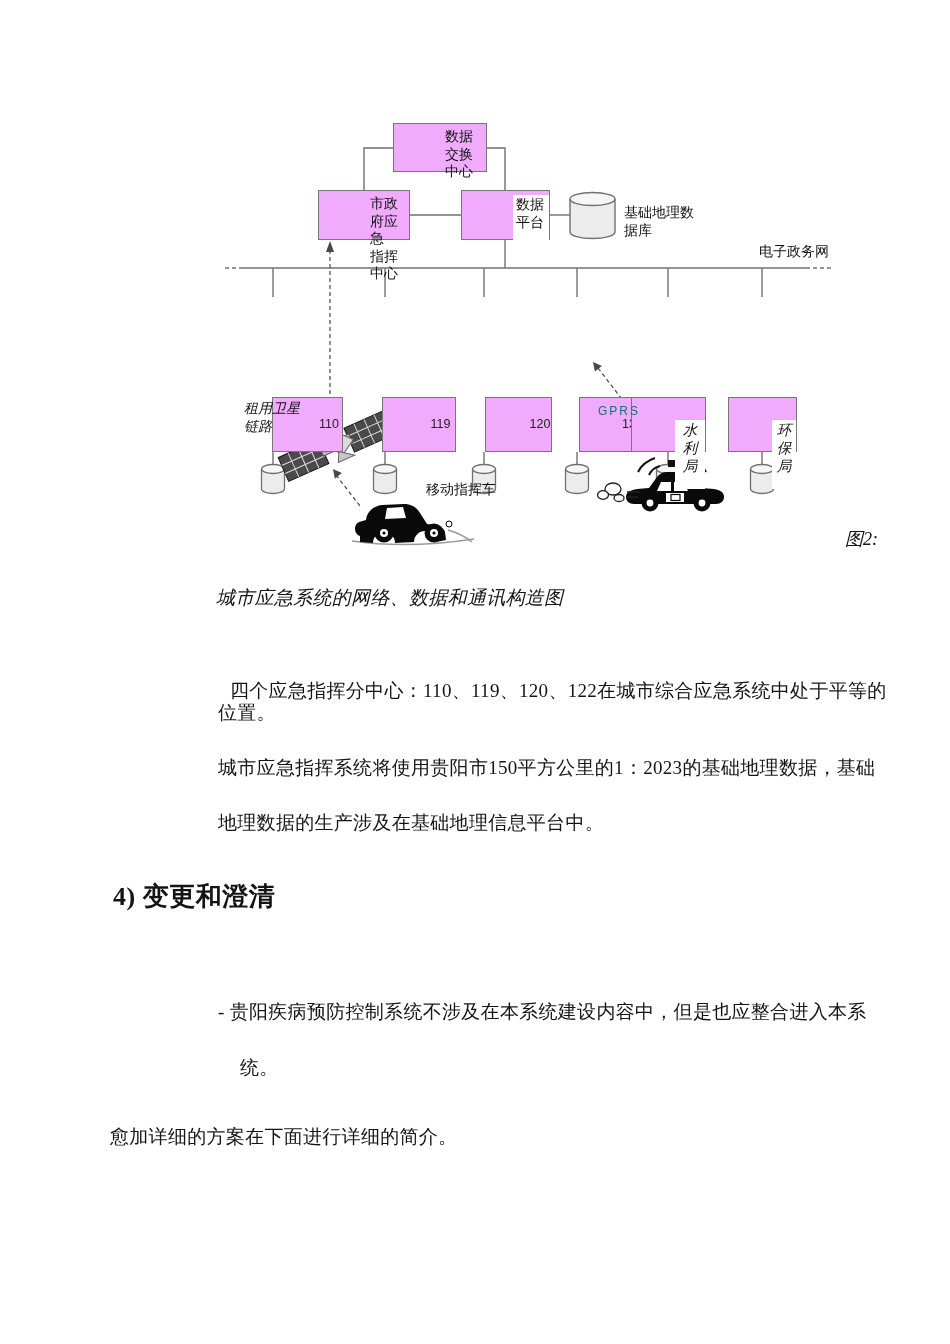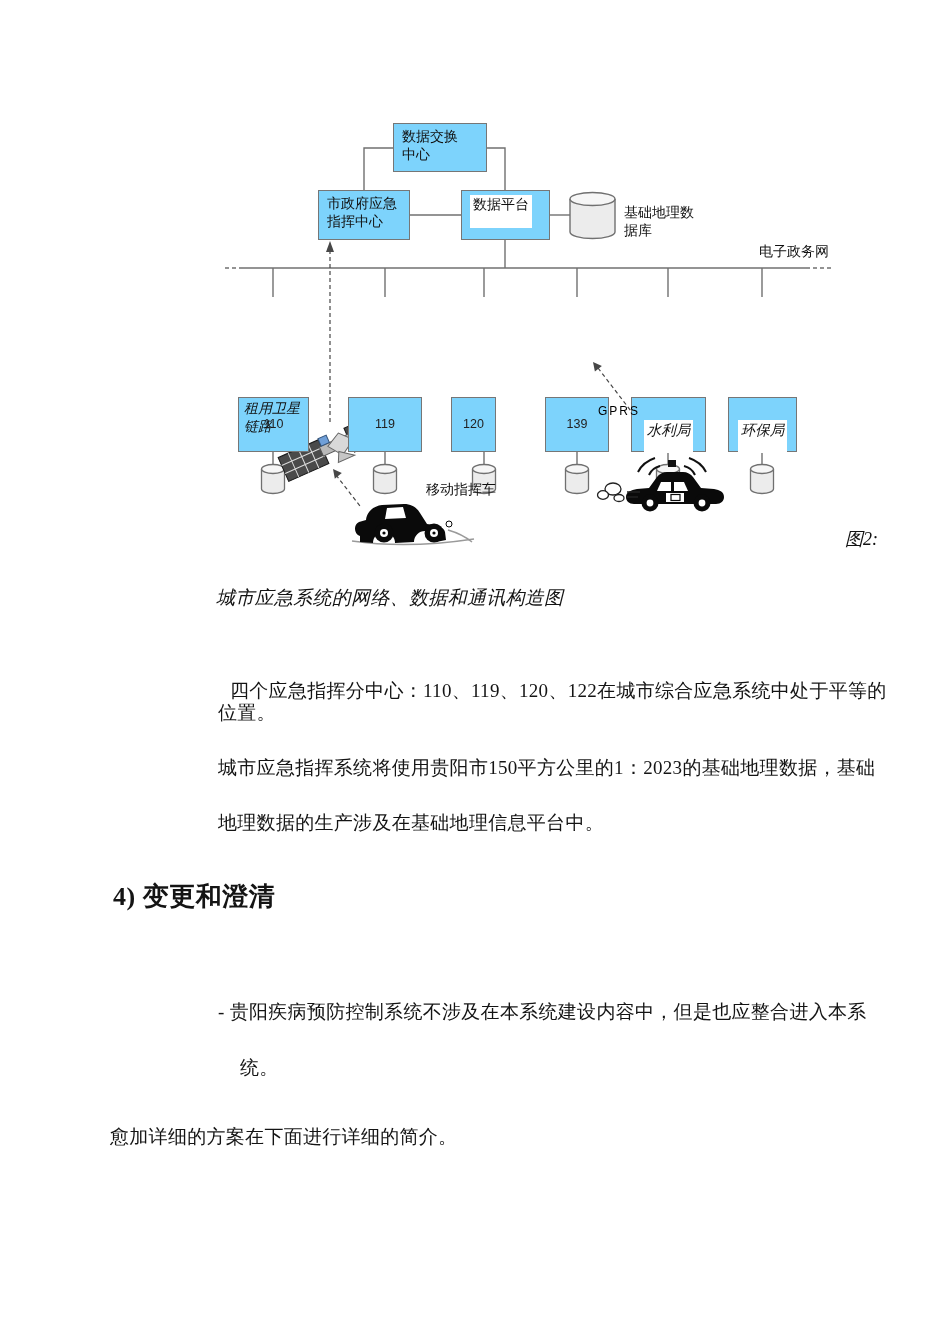--- a/index.html
+++ b/index.html
@@ -1,31 +1,31 @@
 <!DOCTYPE html>
 <html><head>
 <meta charset="utf-8">
 <style>
   html,body{margin:0;padding:0;background:#ffffff;}
   .page{position:relative;width:950px;height:1344px;background:#ffffff;overflow:hidden;
         font-family:"Liberation Serif","DejaVu Serif",serif;color:#141414;}
   
   .diagram{position:absolute;left:0;top:100px;width:950px;height:470px;}
   .diagram svg{position:absolute;left:0;top:0;}
-  .dbox{position:absolute;background:#7dd3fc;border:1px solid #767676;box-sizing:border-box;
-        font-size:14px;line-height:1.25;color:#111;}
+  .dbox{position:absolute;background:#f0abfc;border:1px solid #767676;box-sizing:border-box;
+        font-size:14px;line-height:1.25;color:#111;padding-left:43px;}
   .dbox .pad{display:block;padding:4px 0 0 8px;}
   .dbox .whitebg{background:#ffffff;display:inline-block;padding:1px 3px 14px 3px;}
   .numbox{display:flex;align-items:center;justify-content:center;
-        font-family:"Liberation Sans","DejaVu Sans",sans-serif;font-size:12.5px;color:#222;}
+        font-family:"Liberation Sans","DejaVu Sans",sans-serif;font-size:12.5px;color:#222;margin-left:34px;}
   .deptbox{text-align:center;font-size:14.5px;}
   .deptbox .whitebg{margin-top:22px;font-style:italic;}
   .dlabel{position:absolute;font-size:14px;line-height:1.3;color:#111;white-space:nowrap;}
   .gprs{font-family:"Liberation Sans","DejaVu Sans",sans-serif;font-size:12px;
-        letter-spacing:2px;color:#000000;}
+        letter-spacing:2px;color:#0f766e;}
   .fig2{font-style:italic;font-size:18px;}
   
   .tline{position:absolute;font-size:19px;white-space:nowrap;letter-spacing:0.3px;}
   .caption{font-style:italic;}
   .heading{position:absolute;font-size:26px;font-weight:bold;white-space:nowrap;letter-spacing:0.5px;}
 </style>
 </head>
 <body>
 
 <div class="page">
@@ -189,21 +189,21 @@
     <div class="dbox" style="left:461px;top:90px;width:89px;height:50px;">
       <span class="pad"><span class="whitebg">数据平台</span></span>
     </div>
 
     <div class="dbox numbox" style="left:238px;top:297px;width:71px;height:55px;">
         <span>110</span>
       </div>
     <div class="dbox numbox" style="left:348px;top:297px;width:74px;height:55px;">
         <span>119</span>
       </div>
-    <div class="dbox numbox" style="left:451px;top:297px;width:45px;height:55px;">
+    <div class="dbox numbox" style="left:451px;top:297px;width:67px;height:55px;">
         <span>120</span>
       </div>
     <div class="dbox numbox" style="left:545px;top:297px;width:64px;height:55px;">
         <span>139</span>
       </div>
     <div class="dbox deptbox" style="left:631px;top:297px;width:75px;height:55px;"><span class="whitebg">水利局</span></div>
     <div class="dbox deptbox" style="left:728px;top:297px;width:69px;height:55px;"><span class="whitebg">环保局</span></div>
 
     <div class="dlabel" style="left:624px;top:104px;">
       <span>基础地理数</span><br>

